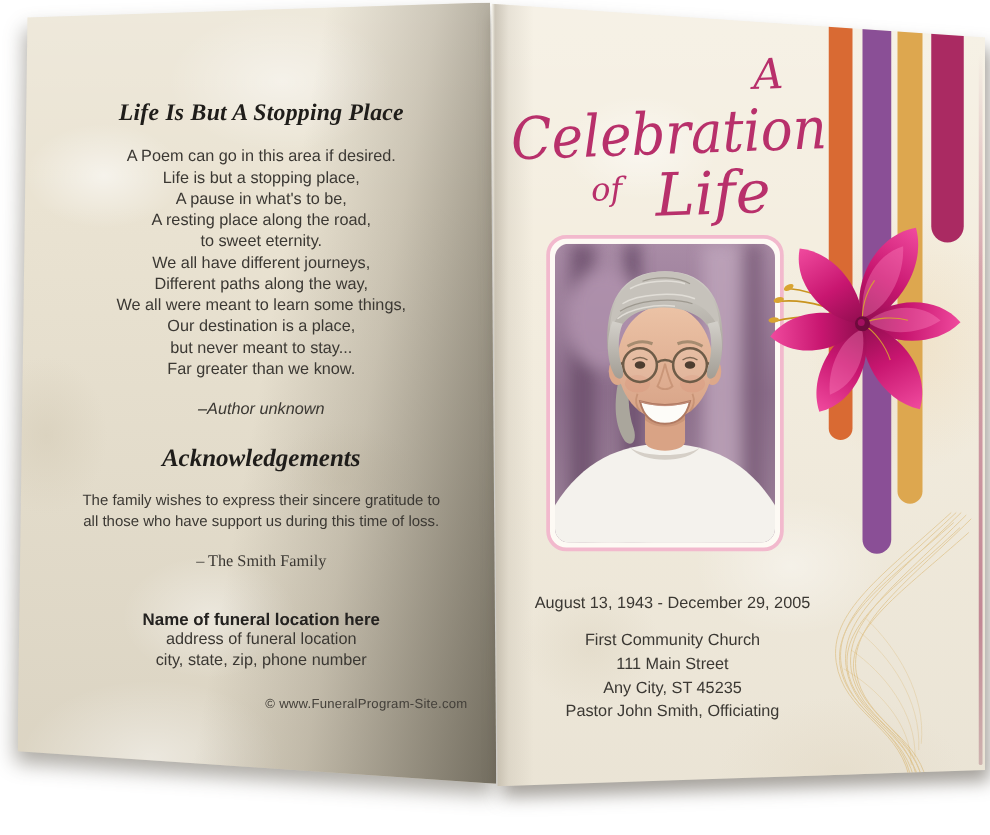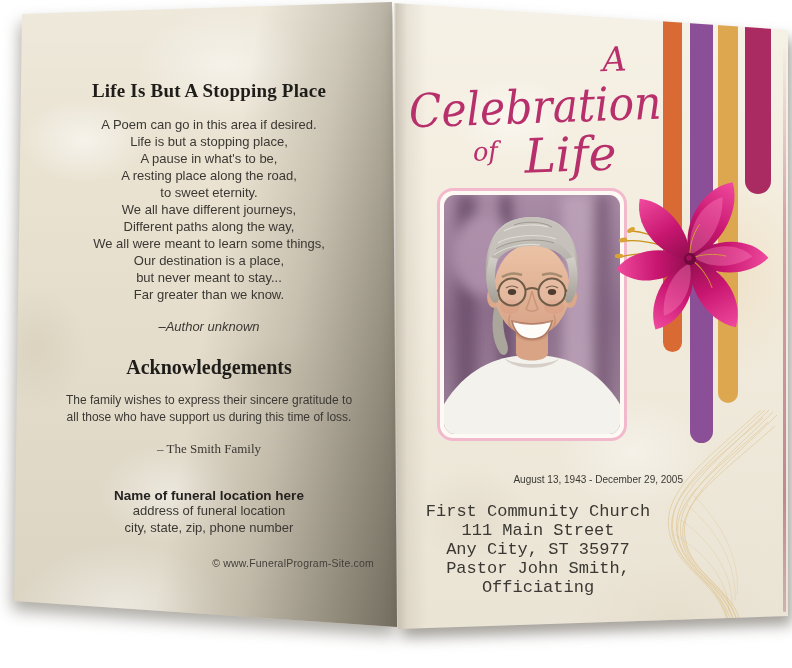--- a/index.html
+++ b/index.html
@@ -35,21 +35,21 @@
     background-image:
       linear-gradient(to right, rgba(255,255,250,0.65) 0px, rgba(125,115,98,0.35) 3px, rgba(125,115,98,0.12) 14px, rgba(0,0,0,0) 34px),
       radial-gradient(ellipse 120px 150px at 84% 42%, rgba(224,170,90,0.16), transparent 70%),
       radial-gradient(ellipse 90px 60px at 30% 18%, rgba(255,255,255,0.5), transparent 70%),
       radial-gradient(ellipse 110px 80px at 60% 70%, rgba(255,255,255,0.4), transparent 70%),
       radial-gradient(ellipse 80px 70px at 20% 80%, rgba(216,207,186,0.4), transparent 70%),
       radial-gradient(ellipse 140px 90px at 70% 96%, rgba(226,216,196,0.5), transparent 70%),
       linear-gradient(to bottom, rgba(255,255,255,0.2), rgba(0,0,0,0) 30%, rgba(150,140,120,0.10) 95%);
   }
 
-  .serif-head{font-family:"Liberation Serif", serif;font-weight:bold;color:#1f1d1a;}
+  .serif-head{font-family:"Liberation Serif", serif;font-style:italic;font-weight:bold;color:#1f1d1a;}
 
   
   .left-content{position:absolute;left:30px;top:78px;width:330px;text-align:center;}
   .poem-title{font-size:19px;margin-bottom:14px;letter-spacing:0.2px;}
   .pline{font-size:13px;line-height:17px;color:#3b3833;}
   .attribution{margin-top:16px;font-size:13px;font-style:italic;color:#3b3833;}
   .ack-title{margin-top:22px;font-size:20px;}
   .ack-body{margin:13px auto 0 auto;width:292px;font-size:12px;line-height:17px;color:#3b3833;}
   .ack-sig{margin-top:15px;font-size:13px;color:#3b3833;font-family:Liberation Serif, serif;}
   .loc-name{margin-top:31px;font-size:13.5px;font-weight:bold;color:#242220;}
@@ -65,23 +65,23 @@
 
   .script-title{position:absolute;left:8px;top:28px;width:278px;height:150px;overflow:visible;transform:rotate(-2deg);}
   .script-title text{font-family:"DejaVu Serif", serif;font-style:italic;fill:#b8306b;}
 
   .photo-frame{position:absolute;left:44px;top:186px;width:176px;height:239px;
     border:3px solid #f2b9cd;border-radius:16px;padding:4px;background:#fdfaf4;z-index:2;}
   .photo-clip{width:176px;height:239px;border-radius:11px;overflow:hidden;}
   .portrait{display:block;width:176px;height:239px;}
 
   .rname{position:absolute;left:0px;top:444px;width:290px;text-align:center;font-size:22px;z-index:2;}
-  .rdates{position:absolute;left:0px;top:472px;width:290px;text-align:right;font-size:10px;color:#3b3833;z-index:2;}
+  .rdates{position:absolute;left:0px;top:472px;width:290px;text-align:center;font-size:13px;color:#3b3833;z-index:2;}
   .rservice{position:absolute;left:0px;top:500px;width:290px;text-align:center;z-index:2;}
-  .sline{font-size:17px;line-height:19px;color:#3b3833;font-family:Liberation Mono, monospace;}
+  .sline{font-size:13px;line-height:19px;color:#3b3833;}
 
   .flower{position:absolute;left:203px;top:181px;width:182px;height:162px;overflow:visible;z-index:3;}
   .swirl{position:absolute;left:224px;top:408px;width:170px;height:240px;overflow:visible;z-index:1;}
   .page-edge-line{position:absolute;left:390px;top:40px;width:3px;height:570px;border-radius:2px;
     background:linear-gradient(to bottom, rgba(180,90,120,0) 0%, rgba(170,60,100,0.40) 30%, rgba(150,40,80,0.5) 80%, rgba(120,30,60,0.25) 100%);}
 </style>
 </head>
 <body>
 
 <div class="sheet sheet-left">
@@ -267,18 +267,18 @@
         </g>
         <circle r="6" fill="#6e0a3c"></circle>
         <circle r="2.8" cx="-1" cy="-1" fill="#a41060"></circle>
       </g>
     </svg>
 
     <div class="rdates">August 13, 1943 - December 29, 2005</div>
     <div class="rservice">
       <div class="sline">First Community Church</div>
       <div class="sline">111 Main Street</div>
-      <div class="sline">Any City, ST 35977</div>
+      <div class="sline">Any City, ST 45235</div>
       <div class="sline">Pastor John Smith, Officiating</div>
     </div>
 
   </div>
 </div>
 
 </body></html>

